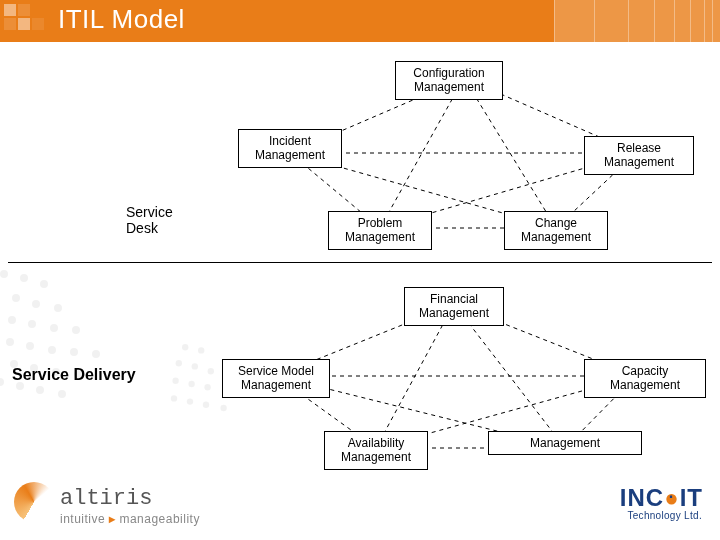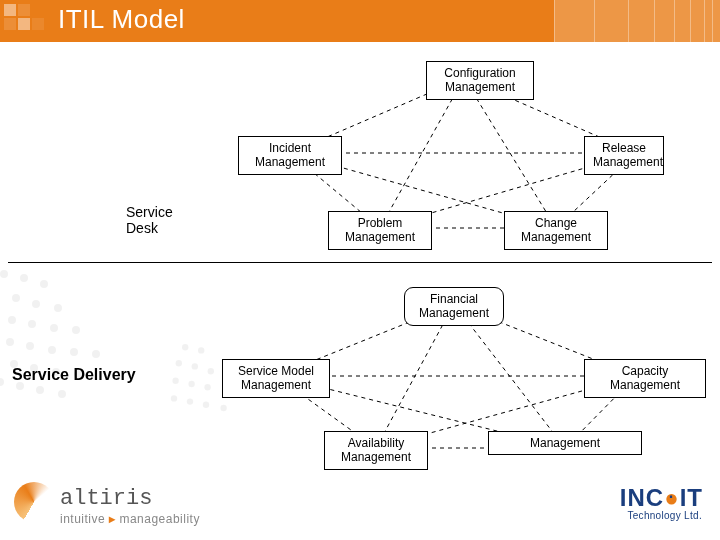--- a/index.html
+++ b/index.html
@@ -134,46 +134,46 @@
       <line x1="636" y1="98" x2="565" y2="170"></line>
       <line x1="376" y1="170" x2="565" y2="170"></line>
     </g>
   </svg>
 
   <div class="sub-label" style="left:126px; top:204px; width:70px;">
     <span>Service</span><br>
     <span>Desk</span>
   </div>
 
-  <div class="box" style="left:426px; top:61px; width:108px;">
+  <div class="box" style="left:395px; top:61px; width:108px;">
     <span>Configuration</span>
     <span>Management</span>
   </div>
-  <div class="box" style="left:238px; top:136px; width:104px;">
+  <div class="box" style="left:238px; top:129px; width:104px;">
     <span>Incident</span>
     <span>Management</span>
   </div>
-  <div class="box" style="left:584px; top:136px; width:80px;">
+  <div class="box" style="left:584px; top:136px; width:110px;">
     <span>Release</span>
     <span>Management</span>
   </div>
   <div class="box" style="left:328px; top:211px; width:104px;">
     <span>Problem</span>
     <span>Management</span>
   </div>
   <div class="box" style="left:504px; top:211px; width:104px;">
     <span>Change</span>
     <span>Management</span>
   </div>
 
   <div class="divider" style="top:262px;"></div>
 
   <div class="section-label" style="left:12px; top:366px;">Service Delivery</div>
 
-  <div class="box" style="left:404px; top:287px; width:100px;border-radius:9px;">
+  <div class="box" style="left:404px; top:287px; width:100px;">
     <span>Financial</span>
     <span>Management</span>
   </div>
   <div class="box" style="left:222px; top:359px; width:108px;">
     <span>Service Model</span>
     <span>Management</span>
   </div>
   <div class="box" style="left:584px; top:359px; width:122px;">
     <span>Capacity</span>
     <span>Management</span>

